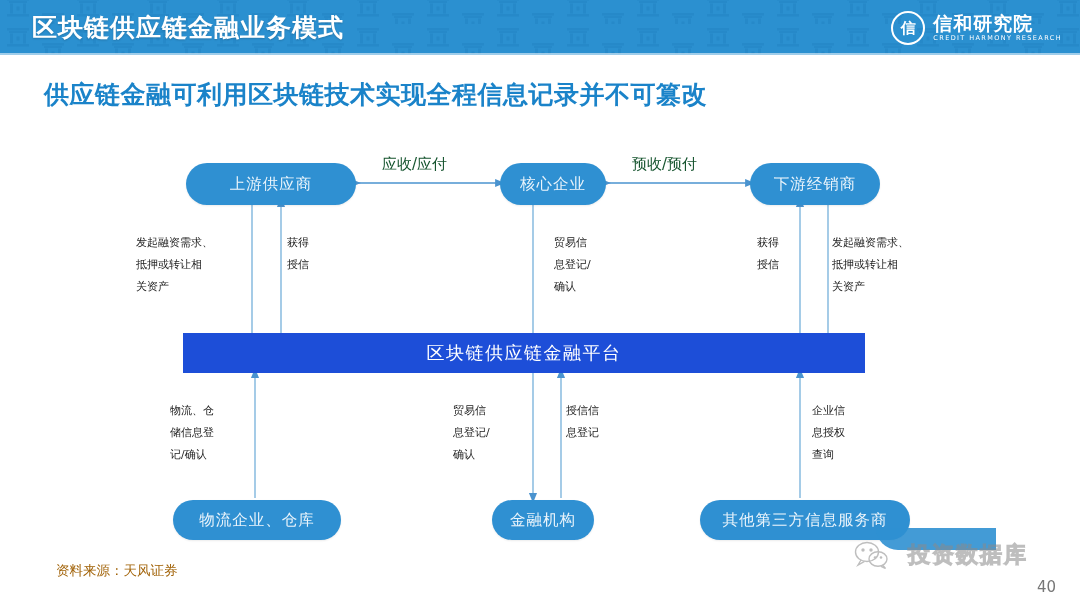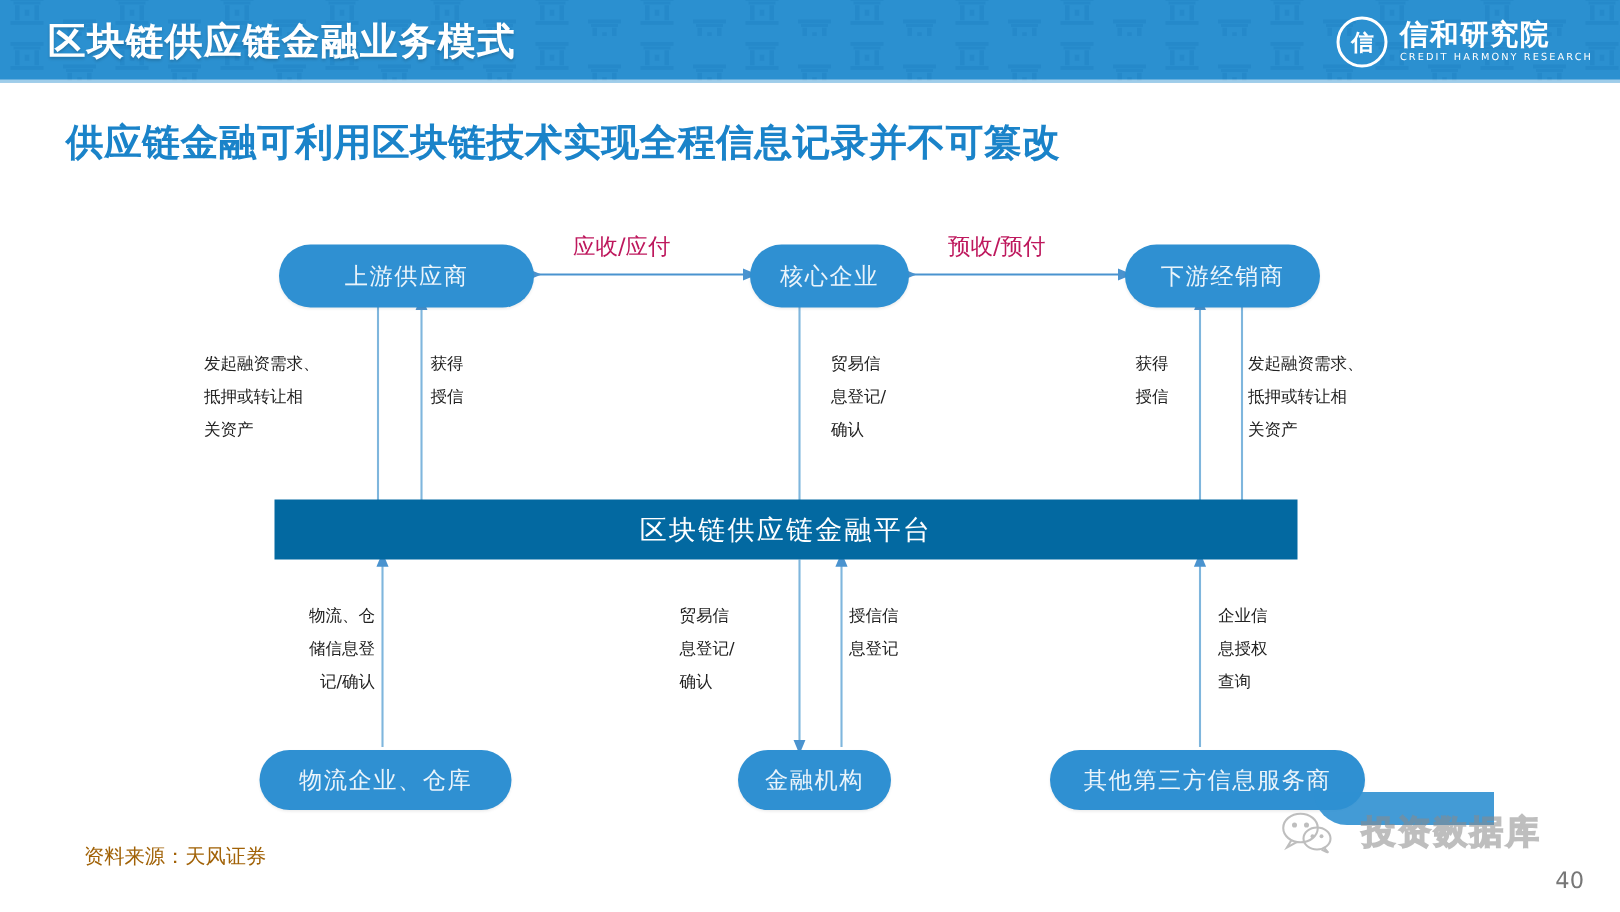--- a/index.html
+++ b/index.html
@@ -63,36 +63,36 @@
     border-radius:22px;
     color:#eaf4fb;
     font-size:15.5px;
     display:flex;align-items:center;justify-content:center;
     letter-spacing:1px;
     box-shadow:0 1px 2px rgba(0,0,0,.08);
     white-space:nowrap;
   }
   .platform{
     position:absolute;
-    background:#0369a1;
+    background:#1d4ed8;
     color:#ffffff;
     font-size:18px;
     display:flex;align-items:center;justify-content:center;
     letter-spacing:1.5px;
     white-space:nowrap;
   }
   .note{
     position:absolute;
     font-size:11px;color:#222222;
     line-height:22px;
     white-space:pre-line;
   }
   .arrowlbl{
     position:absolute;
-    font-size:15px;color:#be185d;white-space:nowrap;
+    font-size:15px;color:#14532d;white-space:nowrap;
   }
   svg.lines{position:absolute;left:0;top:0;width:1080px;height:420px;overflow:visible;}
 
   
   .source{
     position:absolute;left:56px;top:562px;
     font-size:13.5px;color:#a16207;white-space:nowrap;
   }
   .pagenum{
     position:absolute;right:24px;top:578px;
@@ -207,21 +207,21 @@
     <div class="note" style="left:757px;top:102px;width:60px;text-align:left;">获得
 授信</div>
     <div class="note" style="left:832px;top:102px;width:126px;text-align:left;">发起融资需求、
 抵押或转让相
 关资产</div>
 
     <div class="platform" style="left:183px;top:203px;width:682px;height:40px;">
       <span>区块链供应链金融平台</span>
     </div>
 
-    <div class="note" style="left:170px;top:270px;width:80px;text-align:right;">物流、仓
+    <div class="note" style="left:170px;top:270px;width:80px;text-align:left;">物流、仓
 储信息登
 记/确认</div>
     <div class="note" style="left:453px;top:270px;width:76px;text-align:left;">贸易信
 息登记/
 确认</div>
     <div class="note" style="left:812px;top:270px;width:76px;text-align:left;">企业信
 息授权
 查询</div>
     <div class="note" style="left:566px;top:270px;width:76px;text-align:left;">授信信
 息登记</div>

